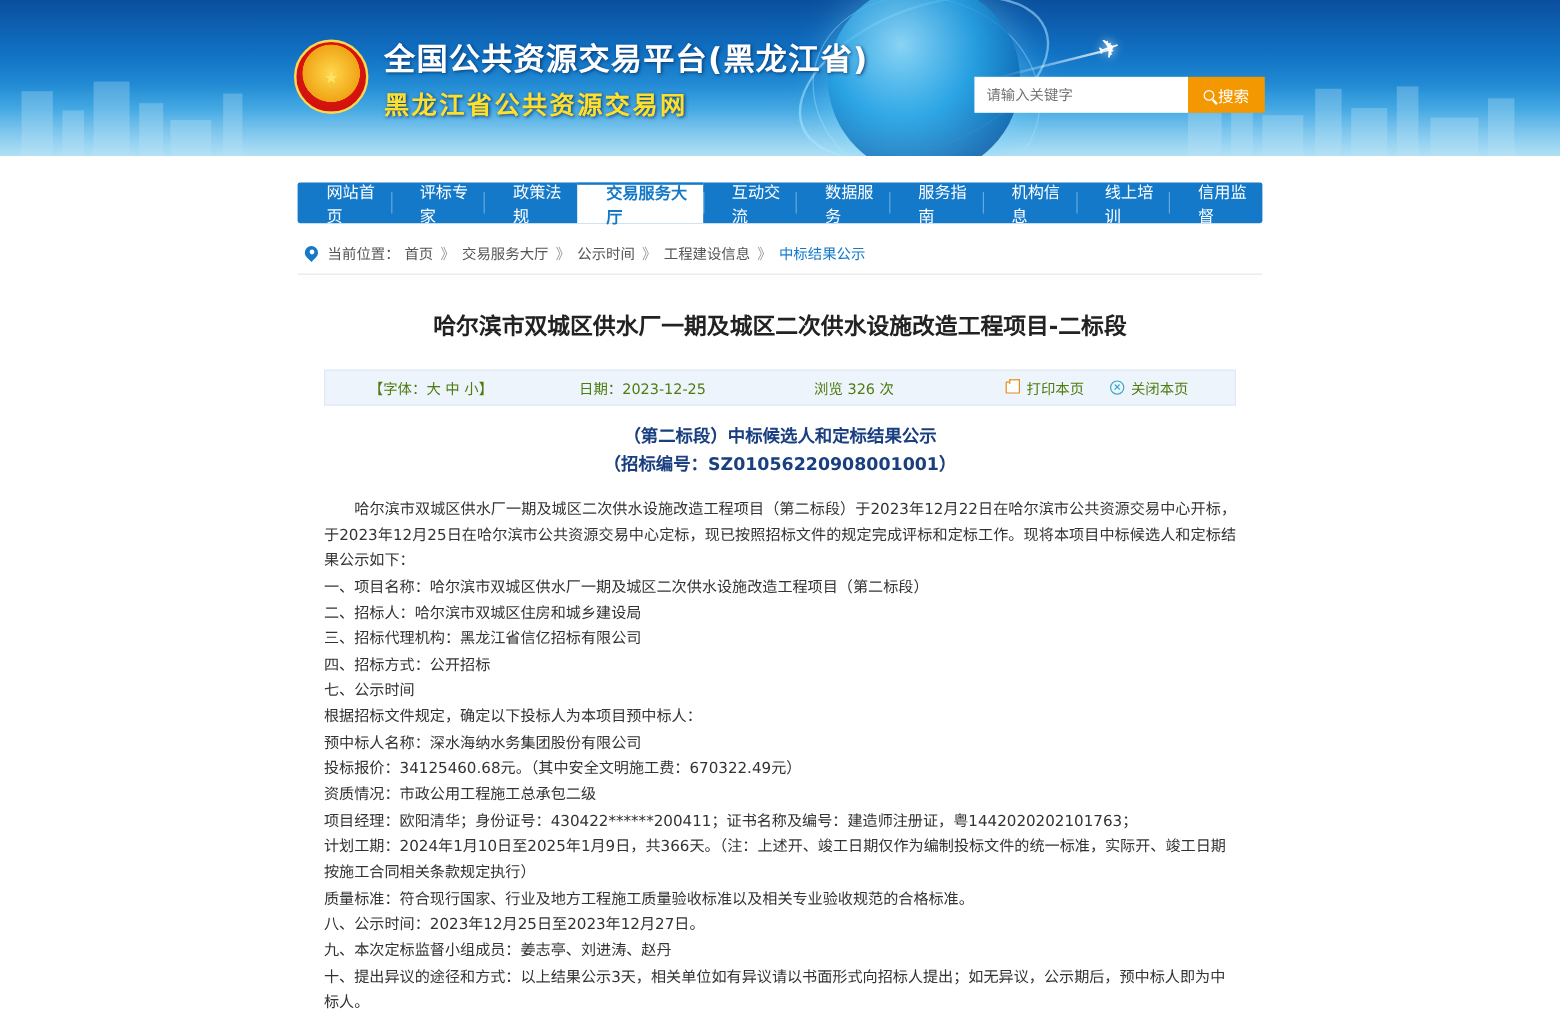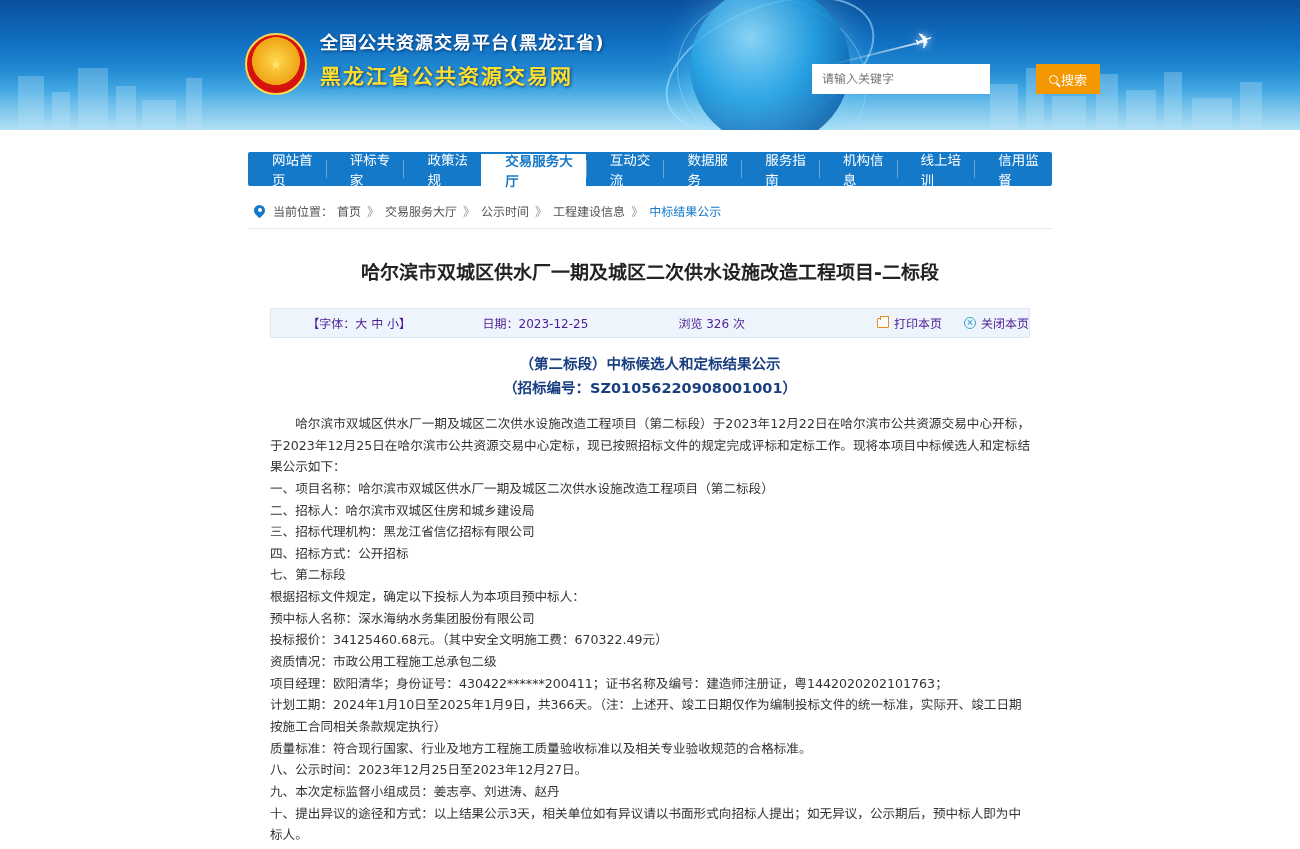--- a/index.html
+++ b/index.html
@@ -61,35 +61,35 @@
     display: flex; align-items: center; justify-content: center;
     color: #ffe46a; font-size: 11px; line-height: 1;
   }
   .emblem .star { font-size: 13px; }
 
   .title-block {
     position: absolute; left: 320px; top: 28px; width: 360px;
   }
   .title-line1 {
     font-family: "DejaVu Sans", sans-serif;
-    font-size: 18px; font-weight: bold; color: #ffffff; letter-spacing: 1px;
+    font-size: 26px; font-weight: bold; color: #ffffff; letter-spacing: 1px;
     text-shadow: 1px 1px 3px rgba(0,40,90,.8);
     white-space: nowrap;
   }
   .title-line2 {
     margin-top: 6px;
     font-family: "DejaVu Sans", sans-serif;
     font-size: 21px; font-weight: bold; color: #ffdf2e; letter-spacing: 2px;
     text-shadow: 1px 1px 3px rgba(0,40,90,.85);
     white-space: nowrap;
   }
 
   .search-wrap {
     position: absolute; left: 812px; top: 64px;
-    display: flex; align-items: stretch; height: 30px; gap: 46px;
+    display: flex; align-items: stretch; height: 30px;
   }
   .search-input {
     width: 178px; height: 30px; border: none; outline: none;
     background: #ffffff; padding: 0 10px;
     font-size: 12px; color: #999;
     font-family: "Liberation Sans", sans-serif;
   }
   .search-btn {
     width: 64px; height: 30px; border: none; cursor: pointer;
     background: #f39800; color: #fff; font-size: 13px;
@@ -166,25 +166,25 @@
     padding: 0 22px 10px 22px;
   }
   .art-title {
     text-align: center; font-size: 19px; font-weight: bold; color: #222;
     padding: 30px 10px 22px 10px; line-height: 1.4;
     font-family: "DejaVu Sans", sans-serif;
   }
   .meta-bar {
     display: flex; align-items: center; height: 30px;
     background: #eef4fb; border: 1px solid #dfe9f4;
-    font-size: 12px; color: #4c1d95;
+    font-size: 12px; color: #4d7c0f;
     font-family: "DejaVu Sans", sans-serif;
   }
   .meta-cell { flex: 1; text-align: center; }
-  .meta-right { flex: 1.3; display: flex; justify-content: flex-end; gap: 22px; }
+  .meta-right { flex: 1.3; display: flex; justify-content: center; gap: 22px; }
   .meta-act { display: flex; align-items: center; gap: 5px; cursor: pointer; }
   .ic-print {
     width: 12px; height: 10px; border: 1.4px solid #e98a1a; border-radius: 1px;
     position: relative; background: #fff;
   }
   .ic-print::after {
     content:""; position:absolute; left:2px; top:-3px; width:7px; height:3px;
     border:1.4px solid #e98a1a; border-bottom:none; background:#fff;
   }
   .ic-close {
@@ -321,21 +321,21 @@
         <div>（第二标段）中标候选人和定标结果公示</div>
         <div>（招标编号：SZ01056220908001001）</div>
       </div>
 
       <div class="doc-body">
         <p class="indent">哈尔滨市双城区供水厂一期及城区二次供水设施改造工程项目（第二标段）于2023年12月22日在哈尔滨市公共资源交易中心开标，于2023年12月25日在哈尔滨市公共资源交易中心定标，现已按照招标文件的规定完成评标和定标工作。现将本项目中标候选人和定标结果公示如下：</p>
         <p>一、项目名称：哈尔滨市双城区供水厂一期及城区二次供水设施改造工程项目（第二标段）</p>
         <p>二、招标人：哈尔滨市双城区住房和城乡建设局</p>
         <p>三、招标代理机构：黑龙江省信亿招标有限公司</p>
         <p>四、招标方式：公开招标</p>
-        <p>七、第二标段</p>
+        <p>七、公示时间</p>
         <p>根据招标文件规定，确定以下投标人为本项目预中标人：</p>
         <p>预中标人名称：深水海纳水务集团股份有限公司</p>
         <p>投标报价：34125460.68元。（其中安全文明施工费：670322.49元）</p>
         <p>资质情况：市政公用工程施工总承包二级</p>
         <p>项目经理：欧阳清华；身份证号：430422******200411；证书名称及编号：建造师注册证，粤1442020202101763；</p>
         <p>计划工期：2024年1月10日至2025年1月9日，共366天。（注：上述开、竣工日期仅作为编制投标文件的统一标准，实际开、竣工日期按施工合同相关条款规定执行）</p>
         <p>质量标准：符合现行国家、行业及地方工程施工质量验收标准以及相关专业验收规范的合格标准。</p>
         <p>八、公示时间：2023年12月25日至2023年12月27日。</p>
         <p>九、本次定标监督小组成员：姜志亭、刘进涛、赵丹</p>
         <p>十、提出异议的途径和方式：以上结果公示3天，相关单位如有异议请以书面形式向招标人提出；如无异议，公示期后，预中标人即为中标人。</p>

